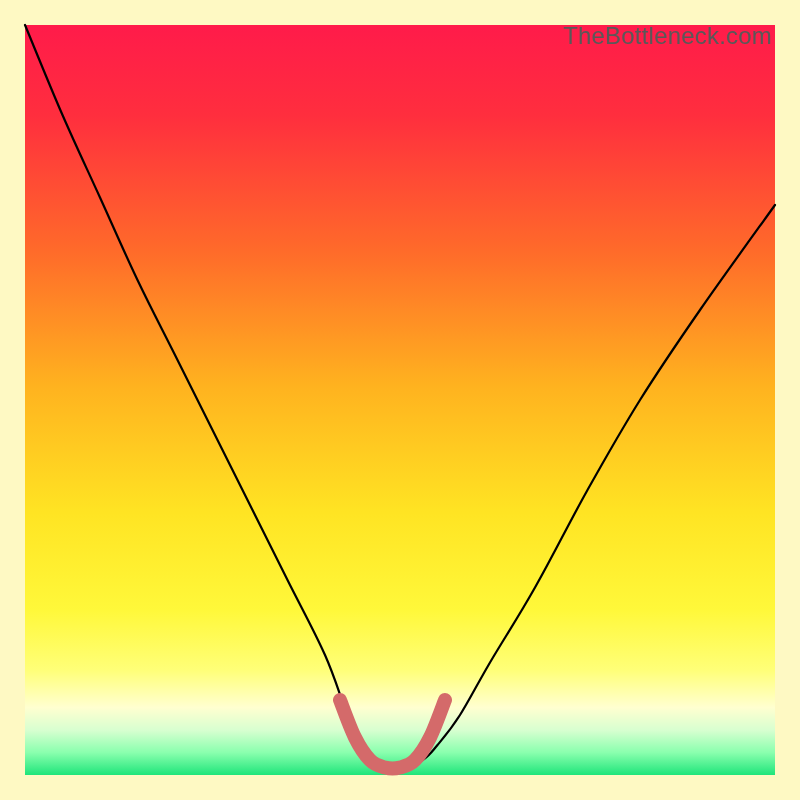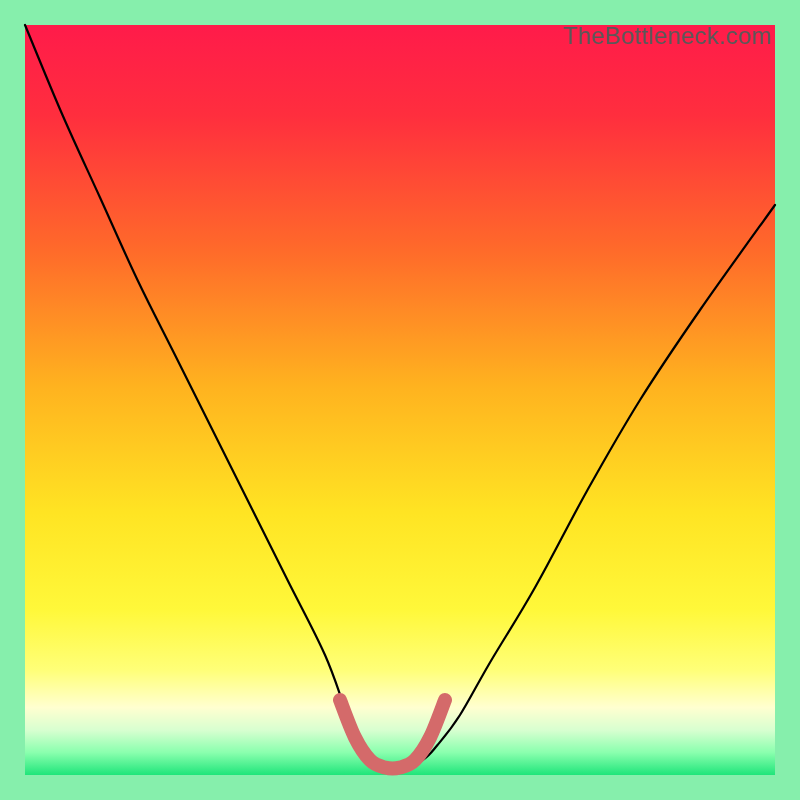--- a/index.html
+++ b/index.html
@@ -8,21 +8,21 @@
     width: 800px;
     height: 800px;
     background: #000;
     overflow: hidden;
     font-family: Arial, Helvetica, sans-serif;
   }
   .stage {
     position: relative;
     width: 800px;
     height: 800px;
-    background: #86efac;
+    background: #fef9c3;
   }
   .plot-area {
     position: absolute;
     left: 25px;
     top: 25px;
     width: 750px;
     height: 750px;
   }
   .gradient {
     position: absolute;

